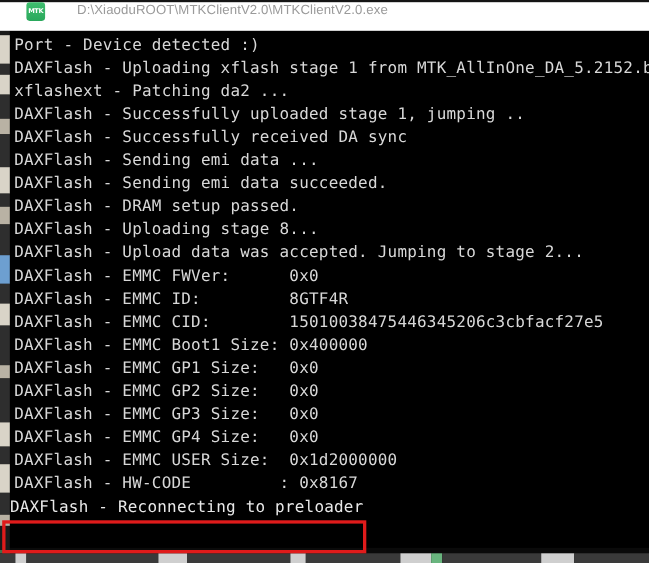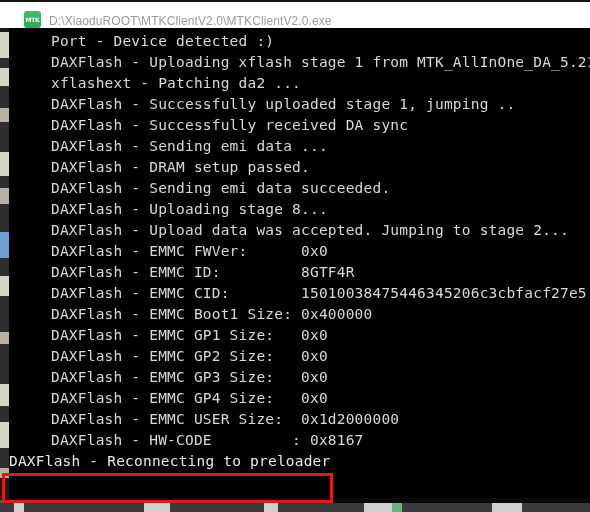--- a/index.html
+++ b/index.html
@@ -47,22 +47,23 @@
   .titlebar {
     position: absolute;
     left: 0;
     top: 0;
     width: 590px;
     height: 28px;
     background: #ffffff;
     border-top: 2px solid #141414;
     box-sizing: border-box;
     display: flex;
-    align-items: flex-end;
+    align-items: flex-start;
     z-index: 5;
+    gap: 21px;
   }
   .title-icon {
     width: 17px;
     height: 17px;
     margin-left: 24px;
     margin-right: 8px;
     border-radius: 3px;
     background: linear-gradient(#3fbf6f, #2aa85c);
     display: flex;
     align-items: center;
@@ -105,23 +106,22 @@
     width: 581px;
   }
   .line {
     height: 21px;
     line-height: 21px;
     color: #d8d8d8;
     font-family: "DejaVu Sans Mono", monospace;
     font-size: 14.5px;
     letter-spacing: 0.2px;
     white-space: pre;
-    padding-left: 14px;
+    padding-left: 4px;
     box-sizing: border-box;
-    margin-left: 28px;
   }
 
   
   .highlight-wrap {
     position: absolute;
     left: 2px;
     top: 473px;
     width: 331px;
     height: 30px;
     border: 3px solid #e01b1b;
@@ -200,22 +200,22 @@
   </div>
 
   <div class="console">
     <div class="console-inner" id="console-lines">
         <div class="line">Port - Device detected :)</div>
         <div class="line">DAXFlash - Uploading xflash stage 1 from MTK_AllInOne_DA_5.2152.bin</div>
         <div class="line">xflashext - Patching da2 ...</div>
         <div class="line">DAXFlash - Successfully uploaded stage 1, jumping ..</div>
         <div class="line">DAXFlash - Successfully received DA sync</div>
         <div class="line">DAXFlash - Sending emi data ...</div>
+        <div class="line">DAXFlash - Sending emi data succeeded.</div>
         <div class="line">DAXFlash - DRAM setup passed.</div>
-        <div class="line">DAXFlash - Sending emi data succeeded.</div>
         <div class="line">DAXFlash - Uploading stage 8...</div>
         <div class="line">DAXFlash - Upload data was accepted. Jumping to stage 2...</div>
         <div class="line">DAXFlash - EMMC FWVer:      0x0</div>
         <div class="line">DAXFlash - EMMC ID:         8GTF4R</div>
         <div class="line">DAXFlash - EMMC CID:        15010038475446345206c3cbfacf27e5</div>
         <div class="line">DAXFlash - EMMC Boot1 Size: 0x400000</div>
         <div class="line">DAXFlash - EMMC GP1 Size:   0x0</div>
         <div class="line">DAXFlash - EMMC GP2 Size:   0x0</div>
         <div class="line">DAXFlash - EMMC GP3 Size:   0x0</div>
         <div class="line">DAXFlash - EMMC GP4 Size:   0x0</div>

